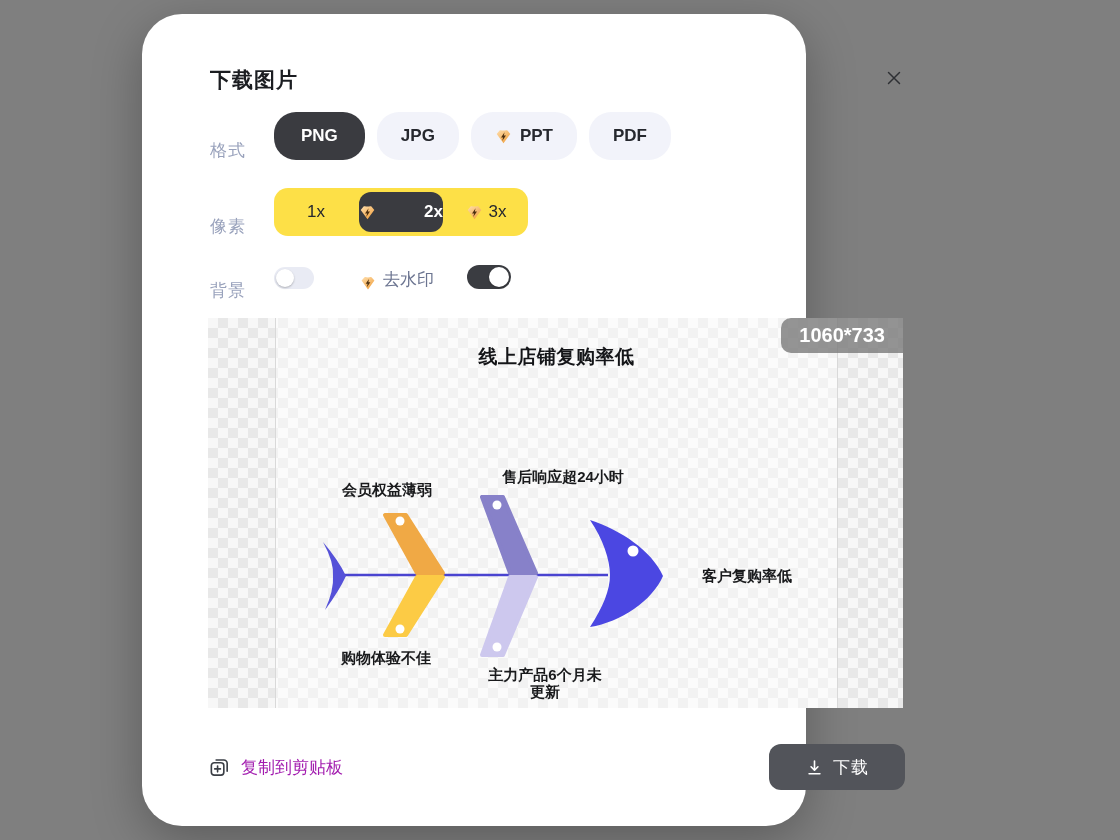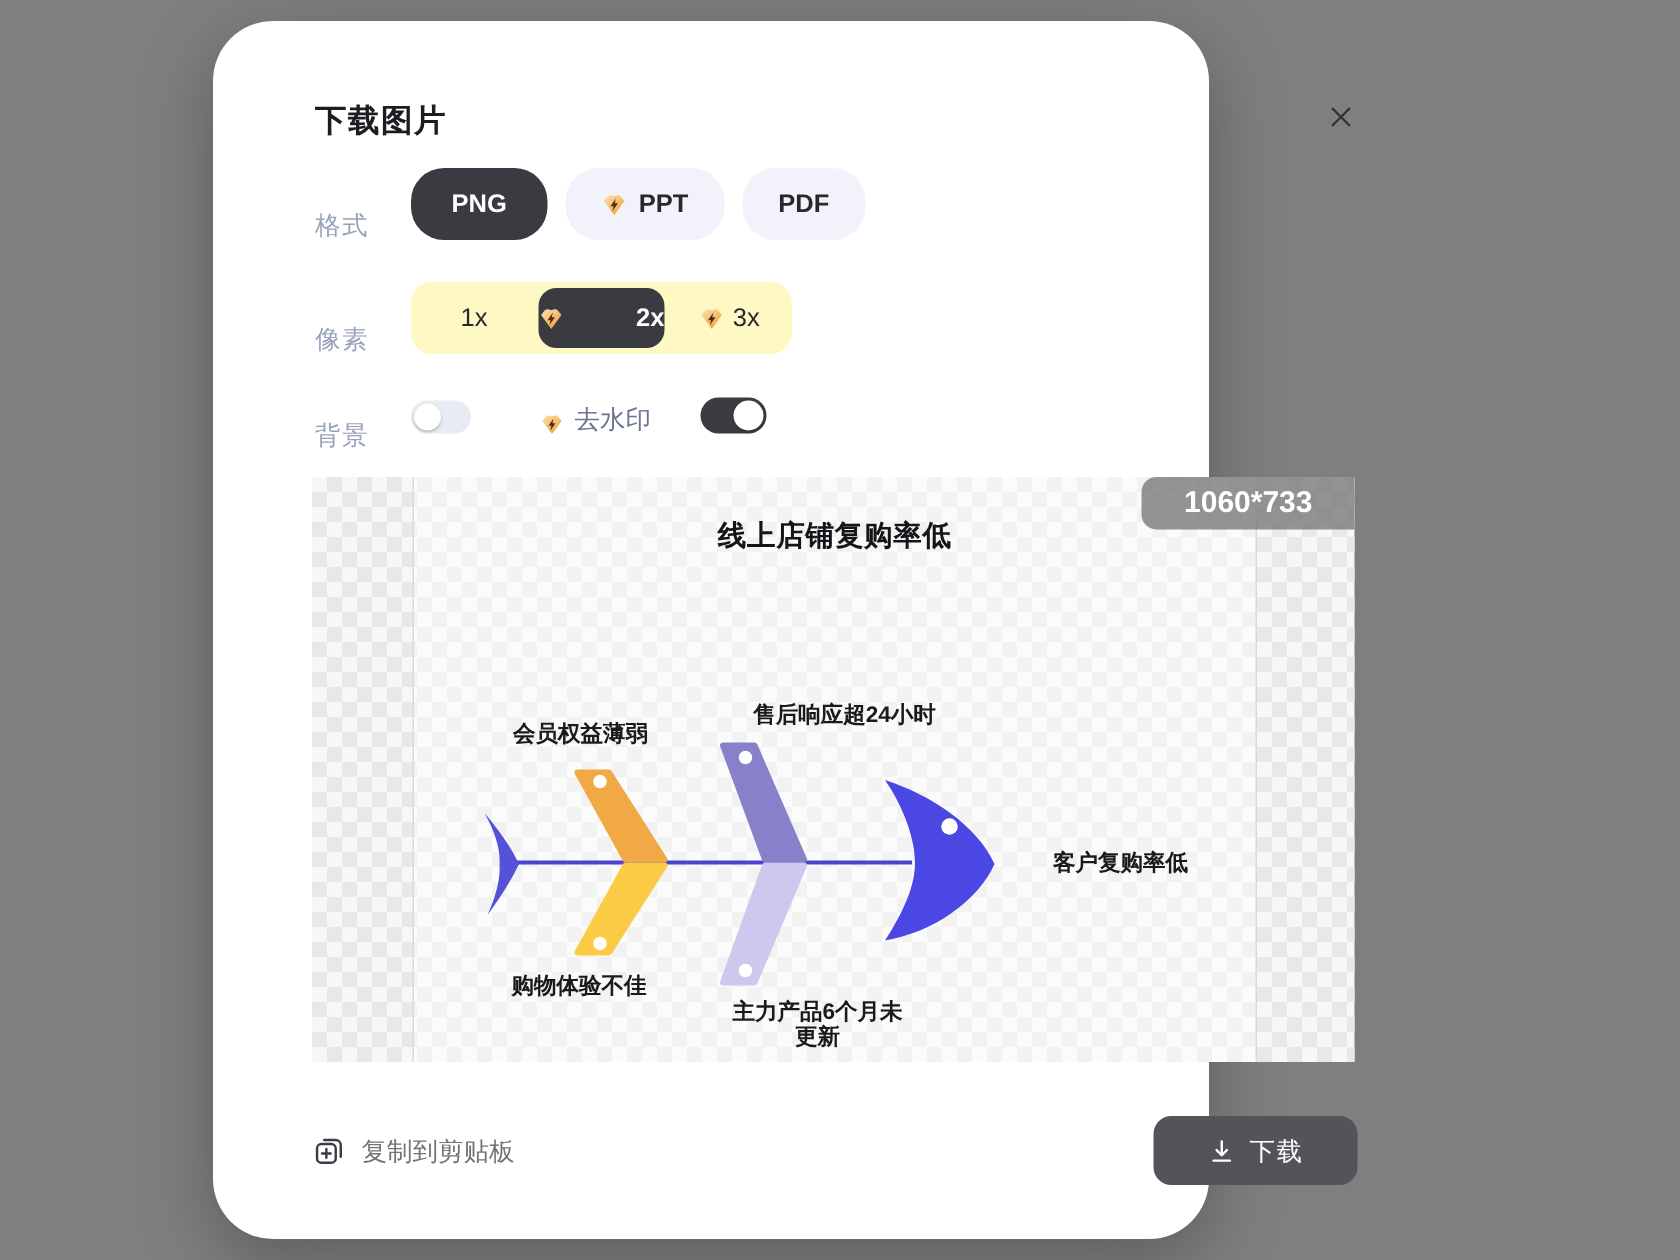--- a/index.html
+++ b/index.html
@@ -37,21 +37,21 @@
   .chip{
     height:48px;border-radius:22px;background:#f2f3fa;
     display:flex;align-items:center;justify-content:center;gap:8px;
     padding:0 24px;font-size:17px;font-weight:700;color:#26282e;cursor:pointer;
     box-sizing:border-box;
   }
   .chip.selected{background:#3a3b40;color:#ffffff;padding:0 27px;}
 
   .pixel-group{
     position:absolute;left:132px;top:174px;width:254px;height:48px;
-    background:#fef9c3;border-radius:14px;display:flex;align-items:center;
+    background:#fde047;border-radius:14px;display:flex;align-items:center;
   }
   .pixel-opt{
     flex:1;height:48px;display:flex;align-items:center;justify-content:center;gap:6px;
     font-size:17px;font-weight:500;color:#26282e;cursor:pointer;
   }
   .pixel-opt.selected{
     background:#3a3b40;color:#fff;font-weight:700;border-radius:12px;
     height:40px;margin:0 1px;justify-content:space-between;
   }
 
@@ -96,26 +96,26 @@
   .fb-l2{left:205px;top:150px;width:124px;margin-left:20px;}
   .fb-l3{left:47px;top:331px;width:126px;}
   .fb-l4{left:207px;top:348px;width:124px;}
   .fb-effect{left:426px;top:249px;width:150px;text-align:left;}
 
   .size-badge{
     position:absolute;right:0;top:0;height:35px;min-width:116px;
     background:rgba(124,124,124,.82);color:#fff;
     font-size:20px;font-weight:700;
     display:flex;align-items:center;justify-content:center;
-    border-radius:10px 0 0 10px;padding:0 28px;box-sizing:border-box;
+    border-radius:10px 0 0 10px;padding:0 18px;box-sizing:border-box;
   }
 
   .copy-row{
     position:absolute;left:66px;top:742px;display:flex;align-items:center;gap:10px;
-    font-size:17px;color:#737373;cursor:pointer;
+    font-size:17px;color:#a21caf;cursor:pointer;
   }
   .download-btn{
     position:absolute;left:627px;top:730px;width:136px;height:46px;
     background:#52545a;border-radius:12px;color:#fff;
     display:flex;align-items:center;justify-content:center;gap:9px;
     font-size:17px;font-weight:500;cursor:pointer;letter-spacing:1px;
   }
 
   .gem{width:17px;height:17px;flex:0 0 auto;}
   .gem-sm{width:16px;height:16px;}
@@ -147,20 +147,23 @@
         <path d="M6 6 L18 18 M18 6 L6 18" stroke="#2e3034" stroke-width="1.6" stroke-linecap="round" fill="none"></path>
       </svg>
     </div>
 
     <div class="field-label lbl-format">格式</div>
     <div class="format-row">
       <div class="chip selected">
         <span>PNG</span>
       </div>
       <div class="chip">
+        <span>JPG</span>
+      </div>
+      <div class="chip">
         <svg class="gem" viewBox="0 0 24 24">
             <use href="#gemSym"></use>
           </svg>
         <span>PPT</span>
       </div>
       <div class="chip">
         <span>PDF</span>
       </div>
     </div>
 

